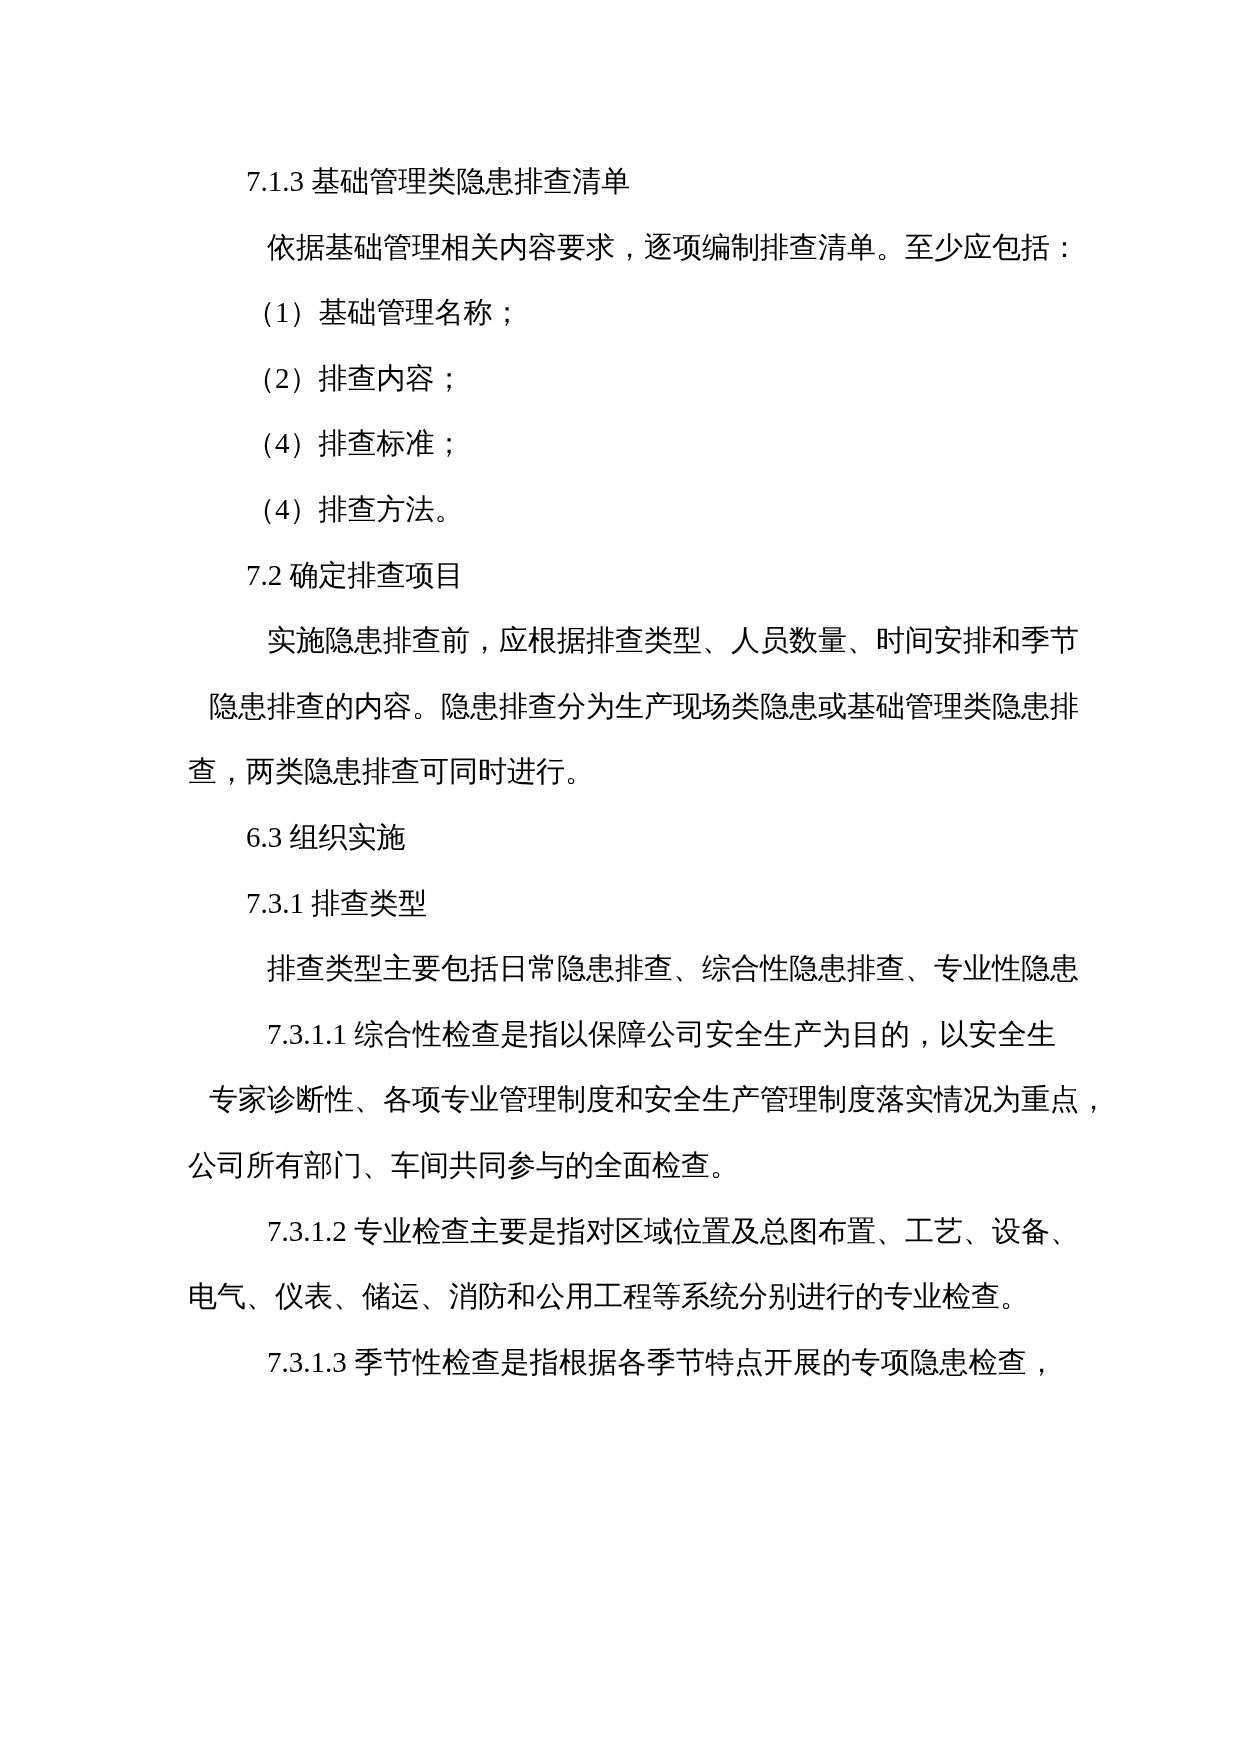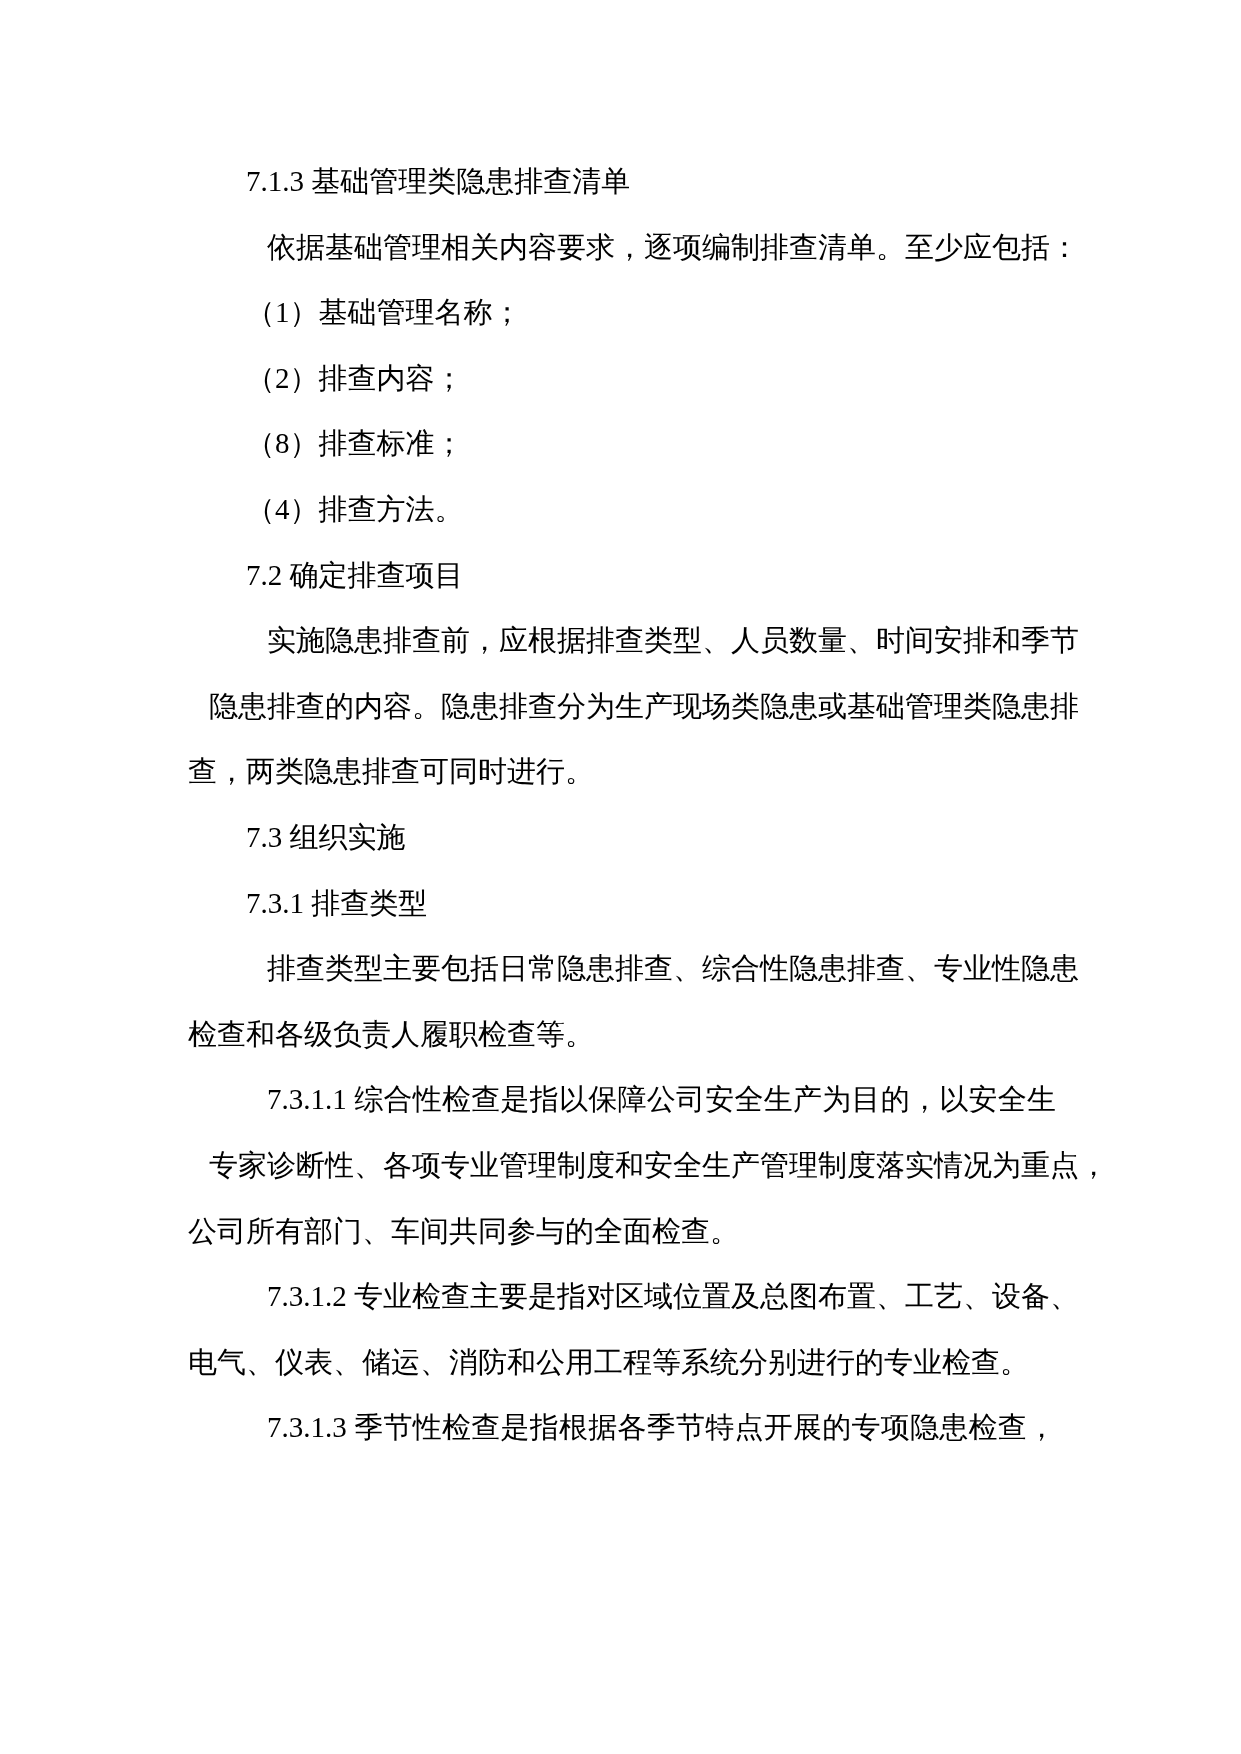--- a/index.html
+++ b/index.html
@@ -45,32 +45,31 @@
 <body>
 
 <div class="page">
   <div class="content">
 
     <div class="ln ind">7.1.3 基础管理类隐患排查清单</div>
     <div class="ln ind full">依据基础管理相关内容要求，逐项编制排查清单。至少应包括：</div>
 
     <div class="ln ind">（1）基础管理名称；</div>
     <div class="ln ind">（2）排查内容；</div>
-    <div class="ln ind">（8）排查标准；</div>
+    <div class="ln ind">（4）排查标准；</div>
     <div class="ln ind">（4）排查方法。</div>
 
     <div class="ln ind">7.2 确定排查项目</div>
     <div class="ln ind full">实施隐患排查前，应根据排查类型、人员数量、时间安排和季节</div>
     <div class="ln full">隐患排查的内容。隐患排查分为生产现场类隐患或基础管理类隐患排</div>
     <div class="ln">查，两类隐患排查可同时进行。</div>
 
-    <div class="ln ind">7.3 组织实施</div>
+    <div class="ln ind">6.3 组织实施</div>
     <div class="ln ind">7.3.1 排查类型</div>
     <div class="ln ind full">排查类型主要包括日常隐患排查、综合性隐患排查、专业性隐患</div>
-    <div class="ln">检查和各级负责人履职检查等。</div>
 
     <div class="ln ind full">7.3.1.1 综合性检查是指以保障公司安全生产为目的，以安全生</div>
     <div class="ln full">专家诊断性、各项专业管理制度和安全生产管理制度落实情况为重点，</div>
     <div class="ln">公司所有部门、车间共同参与的全面检查。</div>
 
     <div class="ln ind full">7.3.1.2 专业检查主要是指对区域位置及总图布置、工艺、设备、</div>
     <div class="ln">电气、仪表、储运、消防和公用工程等系统分别进行的专业检查。</div>
 
     <div class="ln ind full">7.3.1.3 季节性检查是指根据各季节特点开展的专项隐患检查，</div>
 

